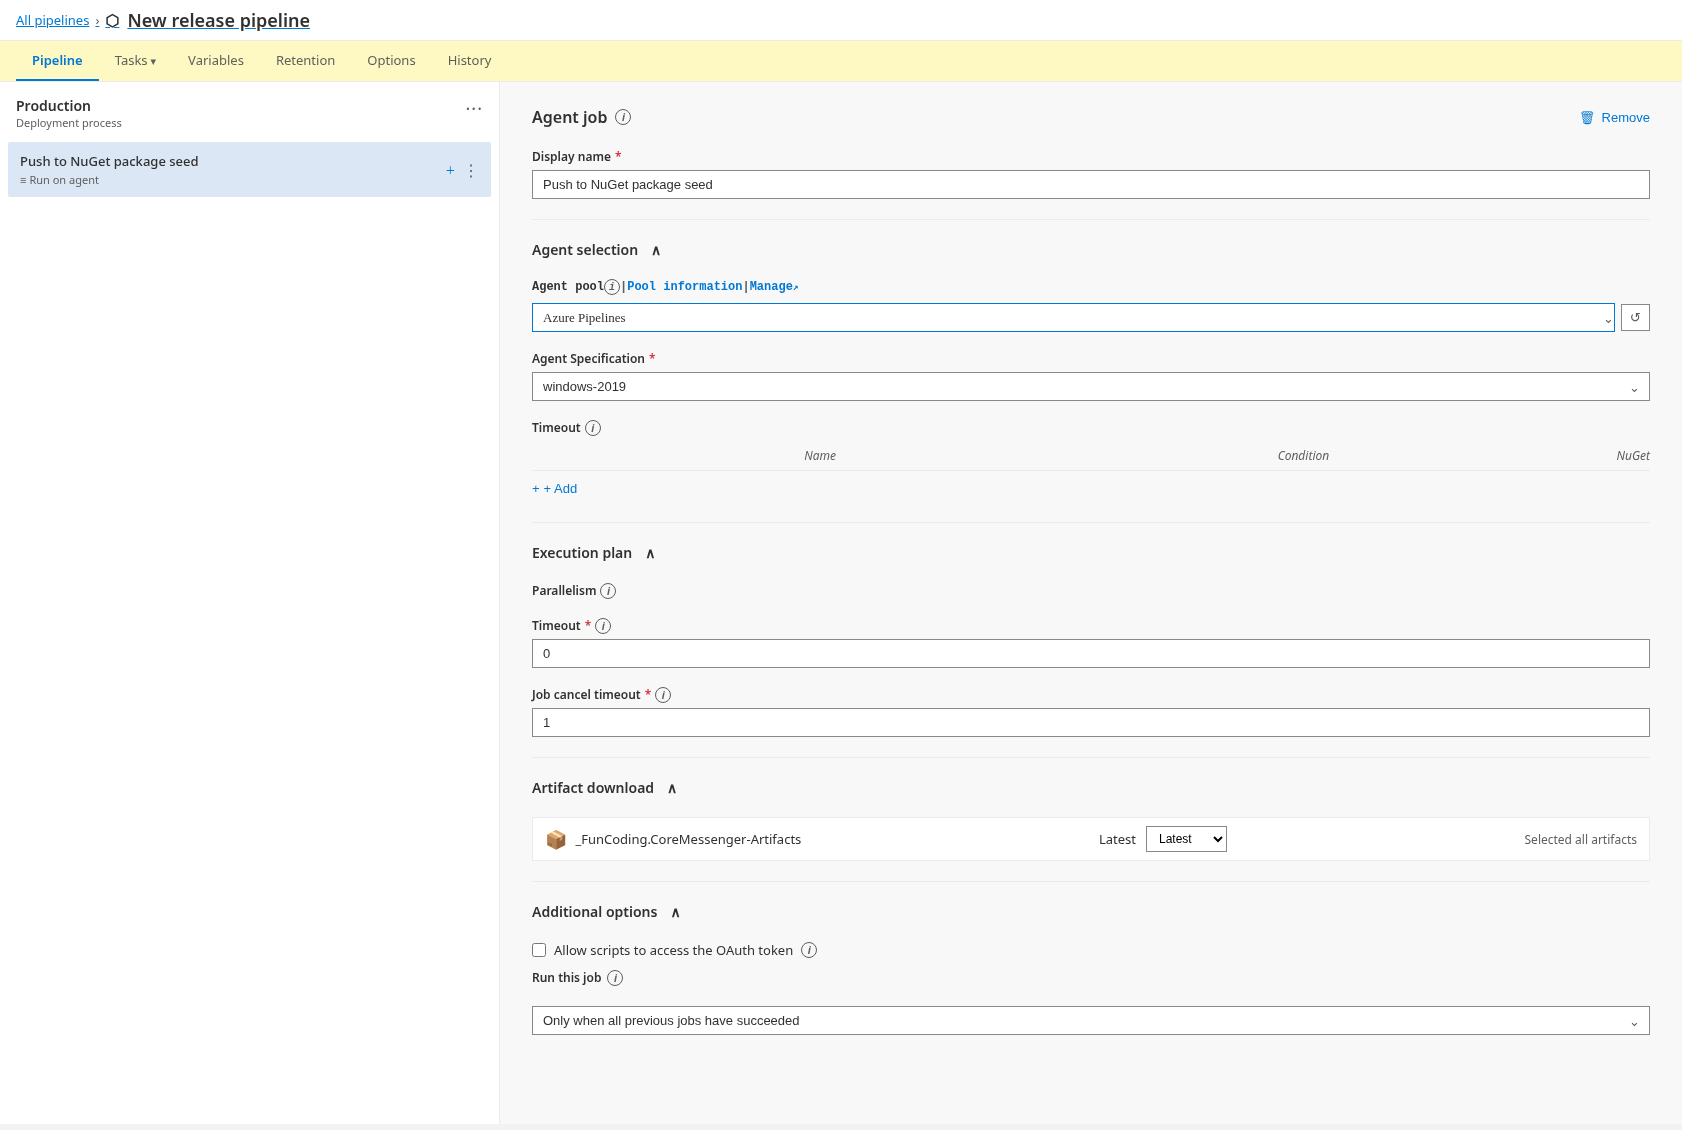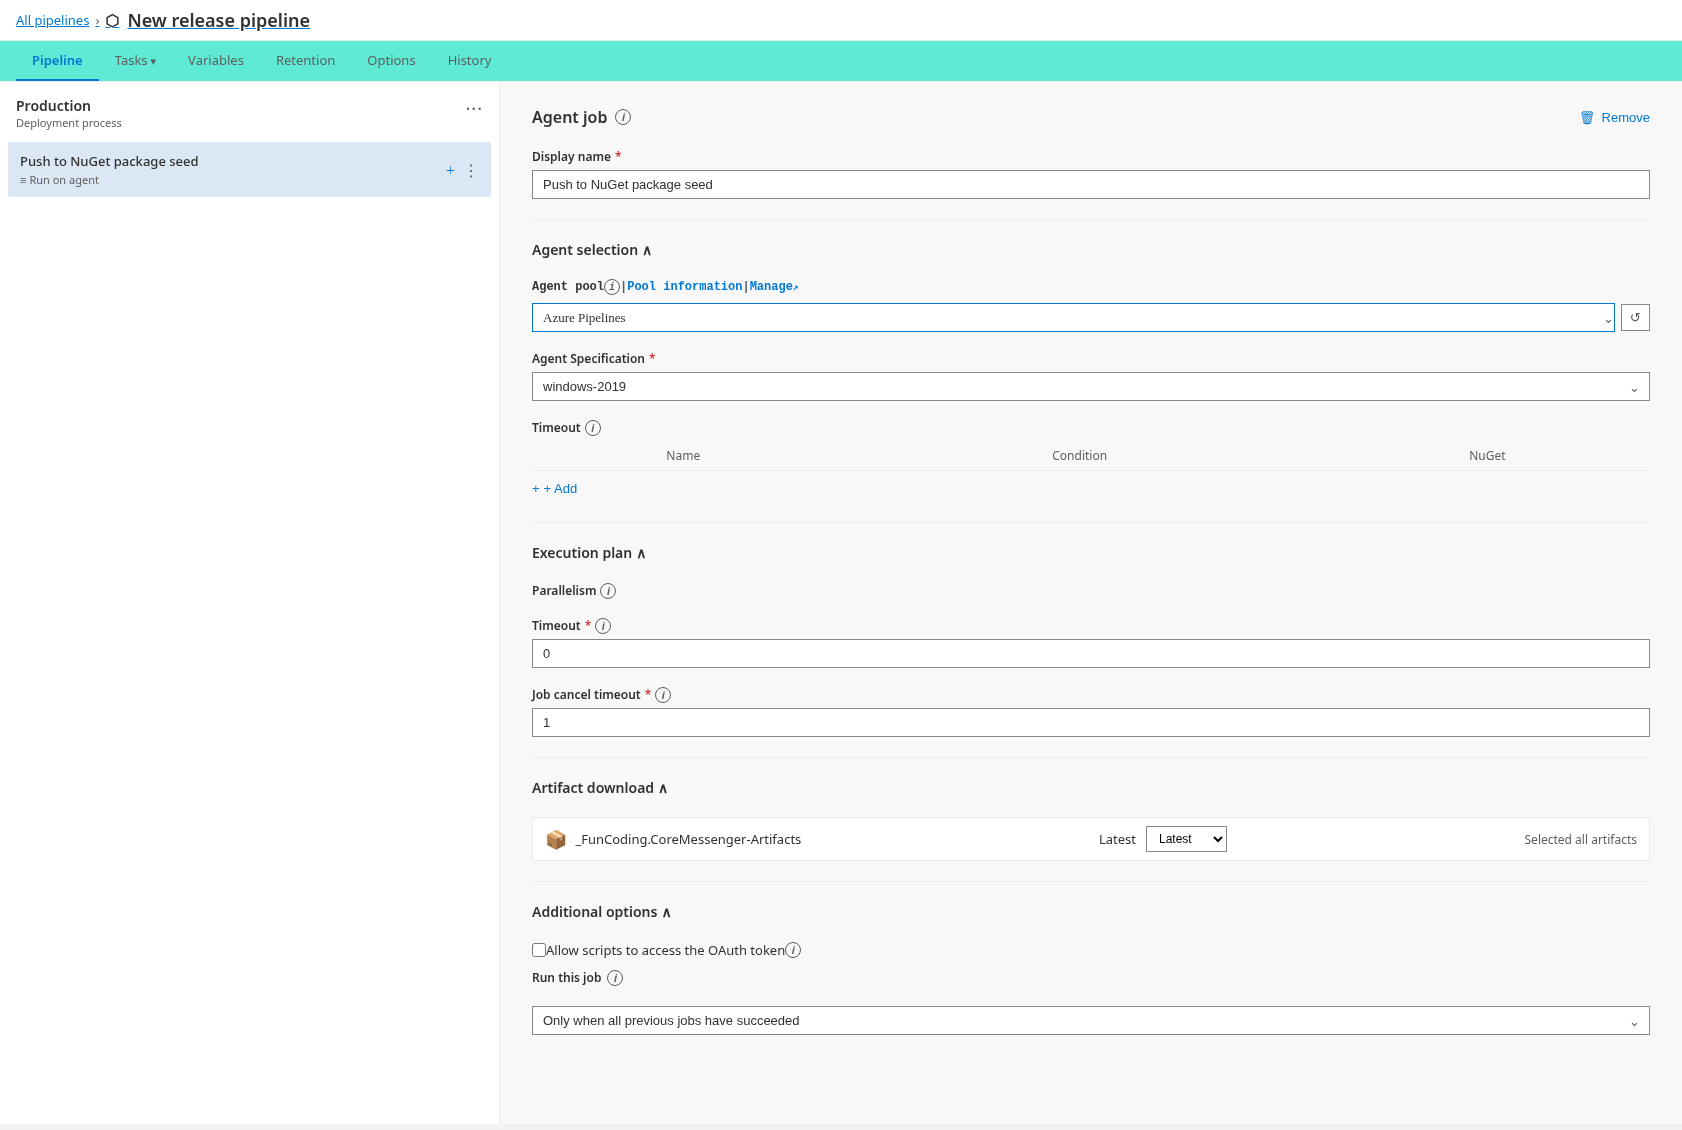--- a/index.html
+++ b/index.html
@@ -23,21 +23,21 @@
     .pipeline-title-area {
       display: flex;
       align-items: center;
       gap: 8px;
       font-size: 18px;
       font-weight: 600;
       color: #323130;
     }
 
     .nav-tabs {
-      background: #5eead4;
+      background: #fef9c3;
       display: flex;
       align-items: flex-end;
       padding: 0 16px;
       border-bottom: 1px solid #edebe9;
     }
     .nav-tab {
       padding: 10px 16px;
       font-size: 13px;
       cursor: pointer;
       border-bottom: 2px solid transparent;
@@ -169,21 +169,21 @@
       padding: 5px 8px;
       cursor: pointer;
       margin-left: 6px;
       color: #605e5c;
       flex-shrink: 0;
     }
 
     .section-header {
       display: flex;
       align-items: center;
-      gap: 4px;
+      gap: 13px;
       font-size: 14px;
       font-weight: 600;
       margin-bottom: 14px;
       padding-bottom: 6px;
       cursor: pointer;
     }
     .section-divider {
       border: none;
       border-top: 1px solid #edebe9;
       margin: 20px 0;
@@ -195,26 +195,27 @@
       margin-bottom: 8px;
       font-size: 12px;
       font-weight: 600;
       font-family: Liberation Mono, monospace;
     }
     .link-text { color: #0078d4; cursor: pointer; text-decoration: none; }
     .pipe-sep { color: #605e5c; }
 
     .demands-table { width: 100%; border-collapse: collapse; }
     .demands-table th {
-      text-align: center;
+      text-align: right;
       font-size: 12px;
       color: #605e5c;
       font-weight: 400;
       padding: 6px 0;
       border-bottom: 1px solid #edebe9;
+      font-style: italic;
     }
 
     .add-btn {
       display: flex; align-items: center; gap: 4px;
       color: #0078d4; background: none; border: none;
       cursor: pointer; font-size: 13px; padding: 6px 0; margin-top: 4px;
     }
 
     .radio-group { display: flex; align-items: center; gap: 24px; margin-top: 6px; }
     .radio-option { display: flex; align-items: center; gap: 6px; cursor: pointer; font-size: 13px; }
@@ -234,21 +235,21 @@
       display: flex; align-items: center; gap: 10px;
       font-size: 13px; color: #323130;
     }
     .artifact-version select {
       border: 1px solid #8a8886;
       padding: 4px 8px; font-size: 12px; background: #fff; cursor: pointer;
     }
     .artifact-right { font-size: 12px; color: #605e5c; }
 
     .checkbox-row {
-      display: flex; align-items: center; 
+      display: flex; align-items: center; gap: 8px;
       font-size: 13px; margin-bottom: 10px;
     }
     .checkbox-input { width: 14px; height: 14px; }
 
     .run-job-label { font-size: 12px; font-weight: 600; margin-bottom: 20px; display: flex; align-items: center; gap: 6px; }
 
     .select-full {
       width: 100%;
       border: 1px solid #8a8886;
       padding: 6px 30px 6px 10px;

